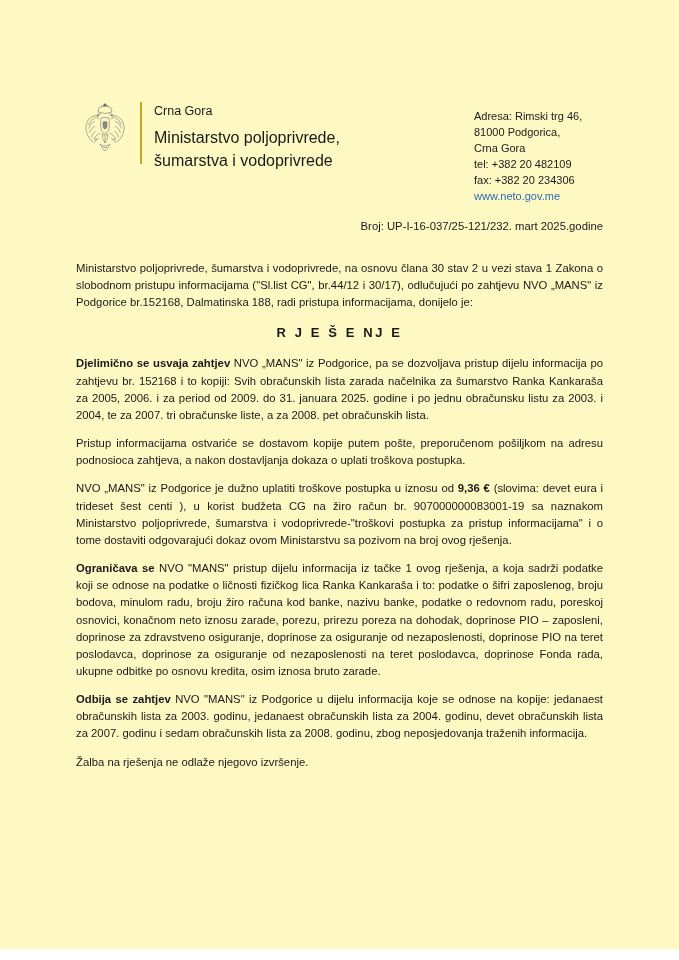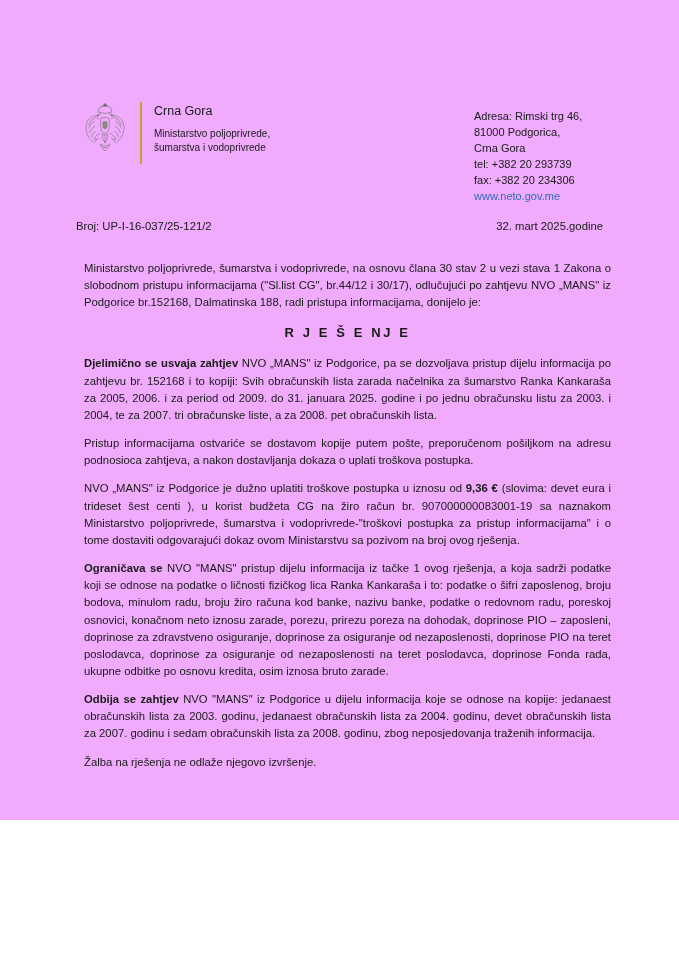--- a/index.html
+++ b/index.html
@@ -11,23 +11,23 @@
     width: 679px;
     height: 960px;
     font-family: "Liberation Sans", sans-serif;
     color: #1a1a1a;
     position: relative;
     overflow: hidden;
   }
 
   .page {
     width: 679px;
-    height: 820px;
+    height: 949px;
     position: relative;
-    background: #f0abfc;
+    background: #fef9c3;
   }
 
   
   .header {
     position: absolute;
     left: 0;
     top: 98px;
     width: 679px;
     display: flex;
     align-items: flex-start;
@@ -61,21 +61,21 @@
     padding-top: 4px;
   }
   .ministry-country {
     font-size: 12.5px;
     color: #1a1a1a;
     line-height: 1.45;
     margin-bottom: 7px;
     white-space: nowrap;
   }
   .ministry-name {
-    font-size: 10px;
+    font-size: 16px;
     color: #1a1a1a;
     line-height: 1.42;
     white-space: nowrap;
   }
 
   .address-block {
     position: absolute;
     left: 474px;
     top: 10px;
     font-size: 11px;
@@ -84,33 +84,33 @@
   }
   .address-block div { white-space: nowrap; }
   .address-link {
     color: #2b6cb8;
     text-decoration: none;
   }
 
   
   .ref-row {
     position: absolute;
-    left: 76px;
+    left: 60px;
     right: 76px;
     top: 220px;
     display: flex;
-    justify-content: space-between;
+    justify-content: flex-end;
     font-size: 11.3px;
     color: #1a1a1a;
   }
 
   
   .body-area {
     position: absolute;
-    left: 84px;
+    left: 76px;
     top: 260px;
     width: 527px;
   }
 
   p.para {
     margin: 0 0 11px 0;
     font-size: 11.3px;
     line-height: 1.52;
     text-align: justify;
     color: #1a1a1a;
@@ -183,21 +183,21 @@
     <div class="ministry-block">
       <div class="ministry-country">Crna Gora</div>
       <div class="ministry-name">Ministarstvo poljoprivrede,</div>
       <div class="ministry-name">šumarstva i vodoprivrede</div>
     </div>
 
     <div class="address-block">
       <div>Adresa: Rimski trg 46,</div>
       <div>81000 Podgorica,</div>
       <div>Crna Gora</div>
-      <div>tel: +382 20 293739</div>
+      <div>tel: +382 20 482109</div>
       <div>fax: +382 20 234306</div>
       <div><a class="address-link" href="#">www.neto.gov.me</a></div>
     </div>
   </div>
 
   <div class="ref-row">
     <span>Broj: UP-I-16-037/25-121/2</span>
     <span>32. mart 2025.godine</span>
   </div>
 

